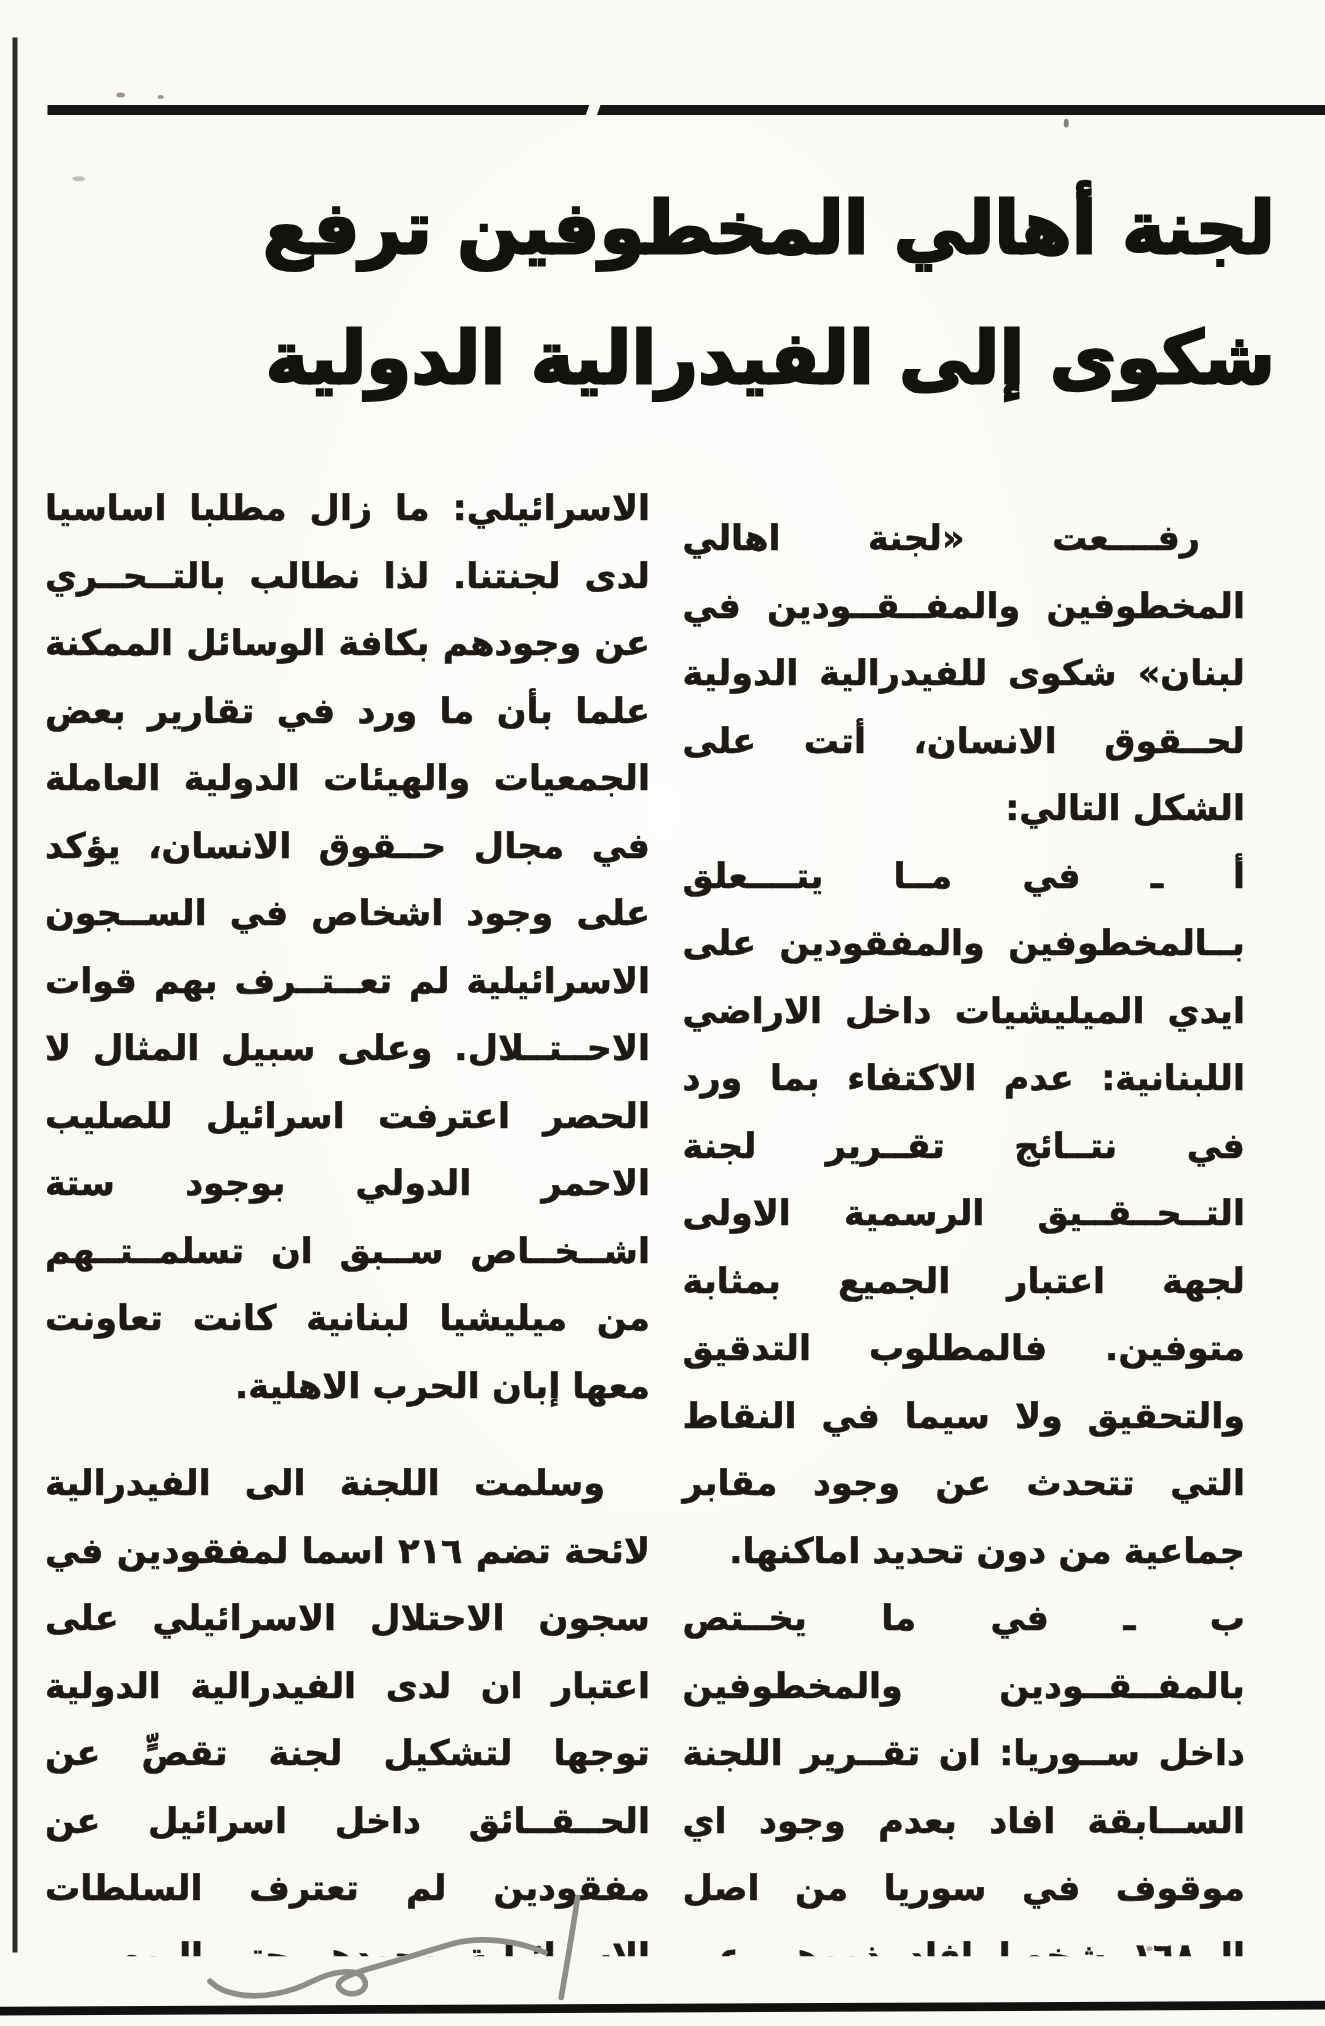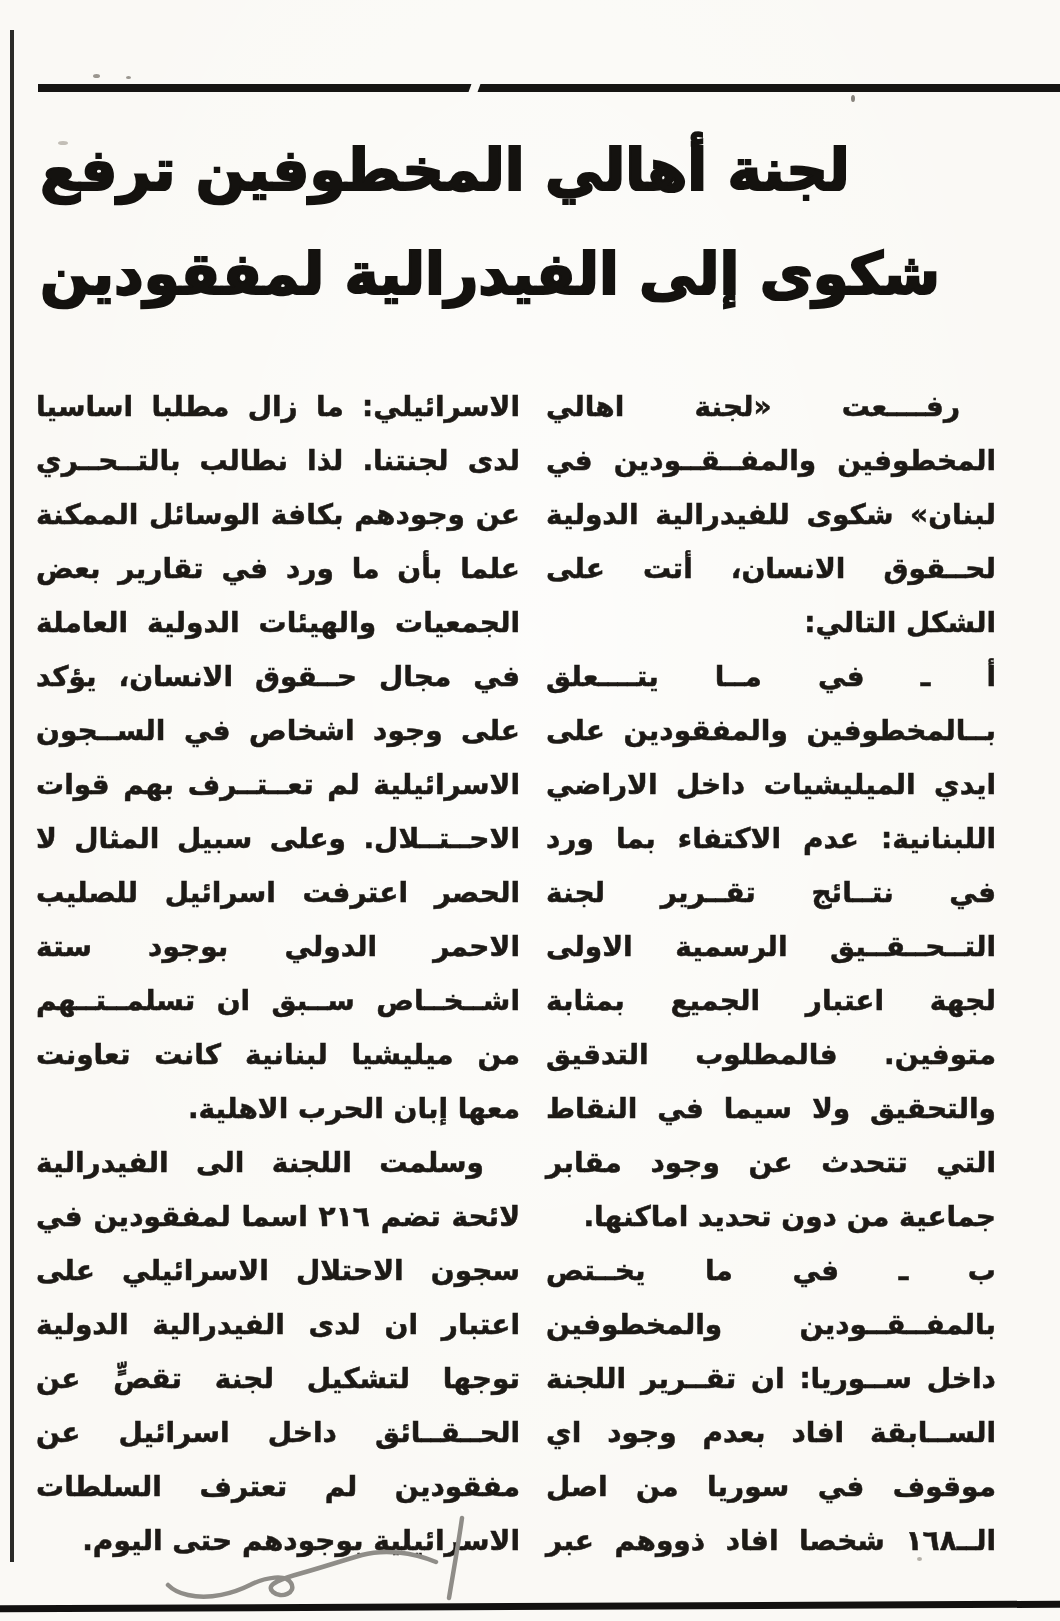--- a/index.html
+++ b/index.html
@@ -28,22 +28,22 @@
   .top-rule .nick{
     position:absolute;left:432px;top:0;width:9px;height:100%;
     background:#faf9f5;transform:skewX(-20deg);
   }
   .bottom-rule{
     position:absolute;left:0;top:1603px;width:1060px;height:7px;
     background:#121110;transform:rotate(-0.25deg);
   }
   
   .headline{
-    position:absolute;top:118px;left:40px;right:40px;margin:0;
-    direction:rtl;text-align:left;
+    position:absolute;top:130px;left:40px;right:40px;margin:0;
+    direction:rtl;text-align:right;
     font-size:58px;line-height:104px;font-weight:bold;
     color:#14120f;
     -webkit-text-stroke:2.2px #14120f;
   }
   .hl-line{display:block;}
   
   .body{
     position:absolute;top:380px;right:64px;left:36px;height:1185px;
     direction:rtl;
     display:flex;
@@ -51,21 +51,21 @@
     overflow:hidden;
   }
   .col{
     font-size:28px;line-height:54px;font-weight:bold;
     color:#1d1a16;
     -webkit-text-stroke:0.5px #1d1a16;
   }
   .col-right{width:450px;}
   .col-left{width:484px;}
   .para{margin:0;text-align:justify;}
-  .para.indent{text-indent:36px;}
+  .para.indent{text-indent:36px;margin-top:24px;}
   
   .signature{
     position:absolute;left:150px;top:1512px;width:360px;height:110px;
   }
   
   .speck{position:absolute;background:#9a968f;border-radius:50%;}
   .speck.s1{left:93px;top:74px;width:7px;height:4px;}
   .speck.s2{left:126px;top:76px;width:5px;height:3px;}
   .speck.s3{left:58px;top:141px;width:10px;height:4px;background:#c2beb6;}
   .speck.s4{left:851px;top:95px;width:4px;height:7px;background:#87837c;}
@@ -77,21 +77,21 @@
 <div class="page">
 
   <div class="left-rule"></div>
 
   <div class="top-rule">
     <span class="nick"></span>
   </div>
 
   <h1 class="headline">
     <span class="hl-line">لجنة أهالي المخطوفين ترفع</span>
-    <span class="hl-line">شكوى إلى الفيدرالية لمفقودين</span>
+    <span class="hl-line">شكوى إلى الفيدرالية الدولية</span>
   </h1>
 
   <div class="body">
     <div class="col col-right">
         <p class="para indent">رفــــعت «لجنة اهالي المخطوفين والمفــقــودين في لبنان» شكوى للفيدرالية الدولية لحــقوق الانسان، أتت على الشكل التالي:</p>
         <p class="para">أ ـ في مــا يتــــعلق بــالمخطوفين والمفقودين على ايدي الميليشيات داخل الاراضي اللبنانية: عدم الاكتفاء بما ورد في نتــائج تقــرير لجنة التــحــقــيق الرسمية الاولى لجهة اعتبار الجميع بمثابة متوفين. فالمطلوب التدقيق والتحقيق ولا سيما في النقاط التي تتحدث عن وجود مقابر جماعية من دون تحديد اماكنها.</p>
         <p class="para">ب ـ في ما يخــتص بالمفــقــودين والمخطوفين داخل ســوريا: ان تقــرير اللجنة الســابقة افاد بعدم وجود اي موقوف في سوريا من اصل الــ١٦٨ شخصا افاد ذووهم عبر الاستمارات التي تقدموا لملئها بوجودهم في سوريا، علما بأنه قبل ان يجف حبر التقرير المذكور، تم الافراج عن ٥٤ شخصا من الســجون الســورية بينهم اثنان على الاقل كانت اللجنة الســابقة اعتبرتهم في عــداد المتــوفين. ازاء ذلك نطالب بالتــحــقيق والمساءلة الجديتين مع السلطات السورية بشأن هؤلاء جميعا.</p>
       </div>
     <div class="col col-left">
         <p class="para">الاسرائيلي: ما زال مطلبا اساسيا لدى لجنتنا. لذا نطالب بالتــحــري عن وجودهم بكافة الوسائل الممكنة علما بأن ما ورد في تقارير بعض الجمعيات والهيئات الدولية العاملة في مجال حــقوق الانسان، يؤكد على وجود اشخاص في الســجون الاسرائيلية لم تعــتــرف بهم قوات الاحــتــلال. وعلى سبيل المثال لا الحصر اعترفت اسرائيل للصليب الاحمر الدولي بوجود ستة اشــخــاص ســبق ان تسلمــتــهم من ميليشيا لبنانية كانت تعاونت معها إبان الحرب الاهلية.</p>

